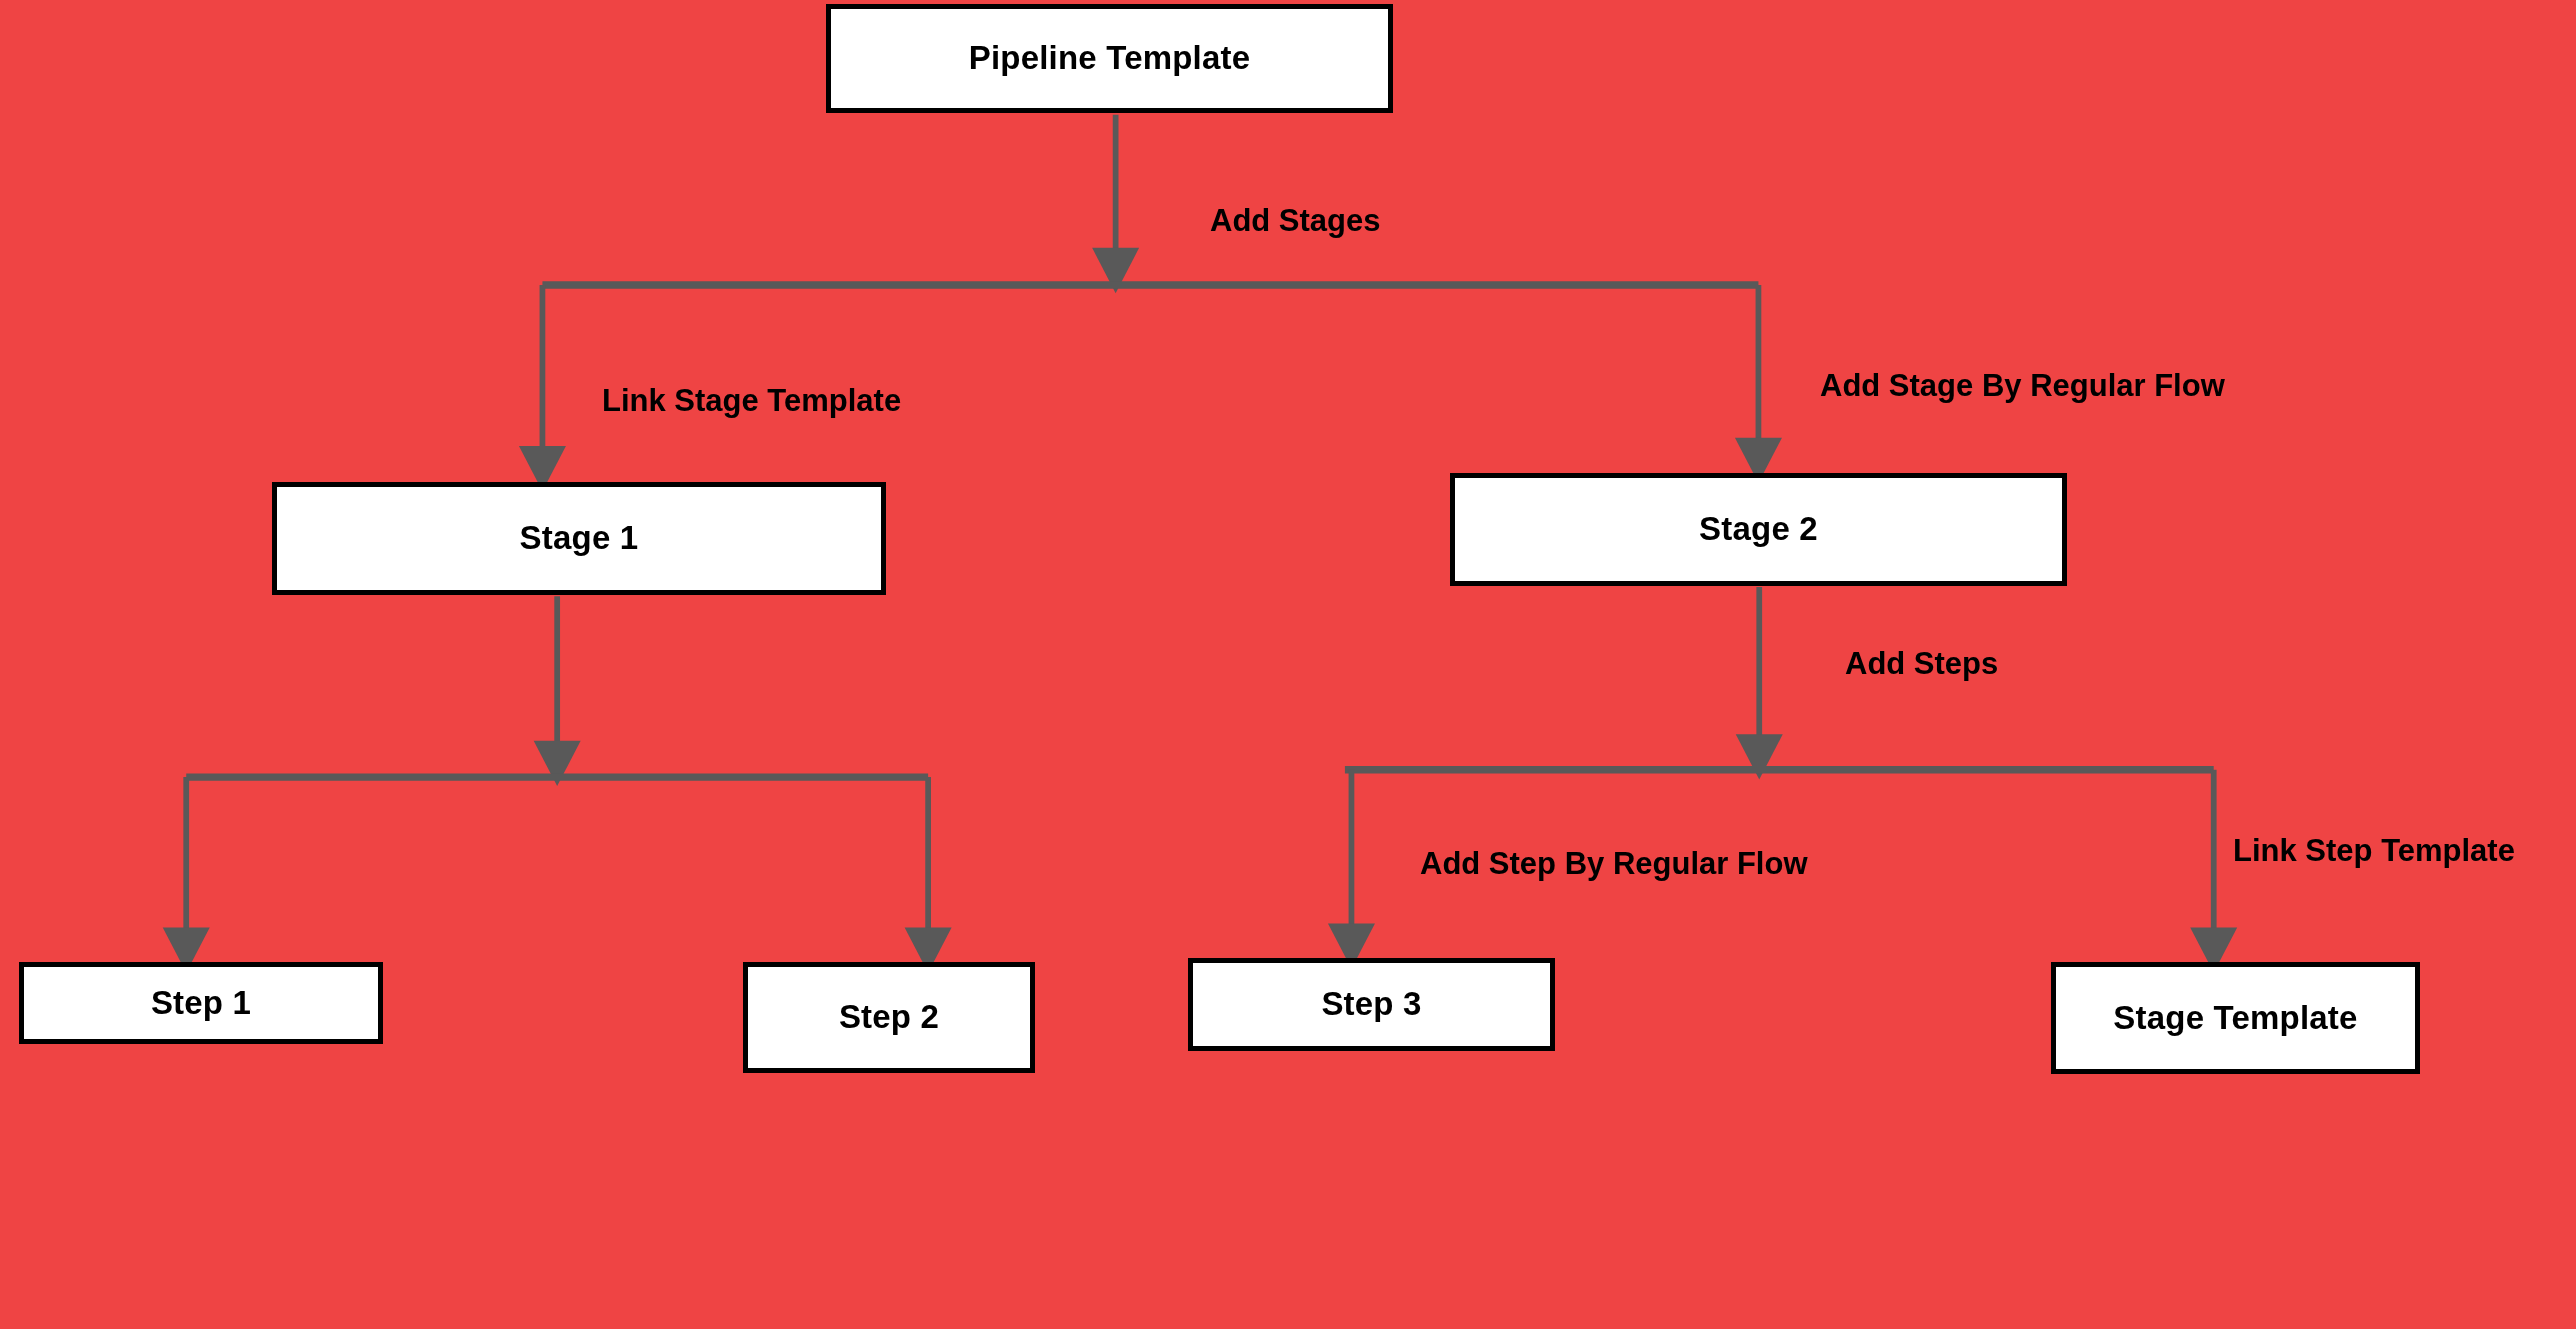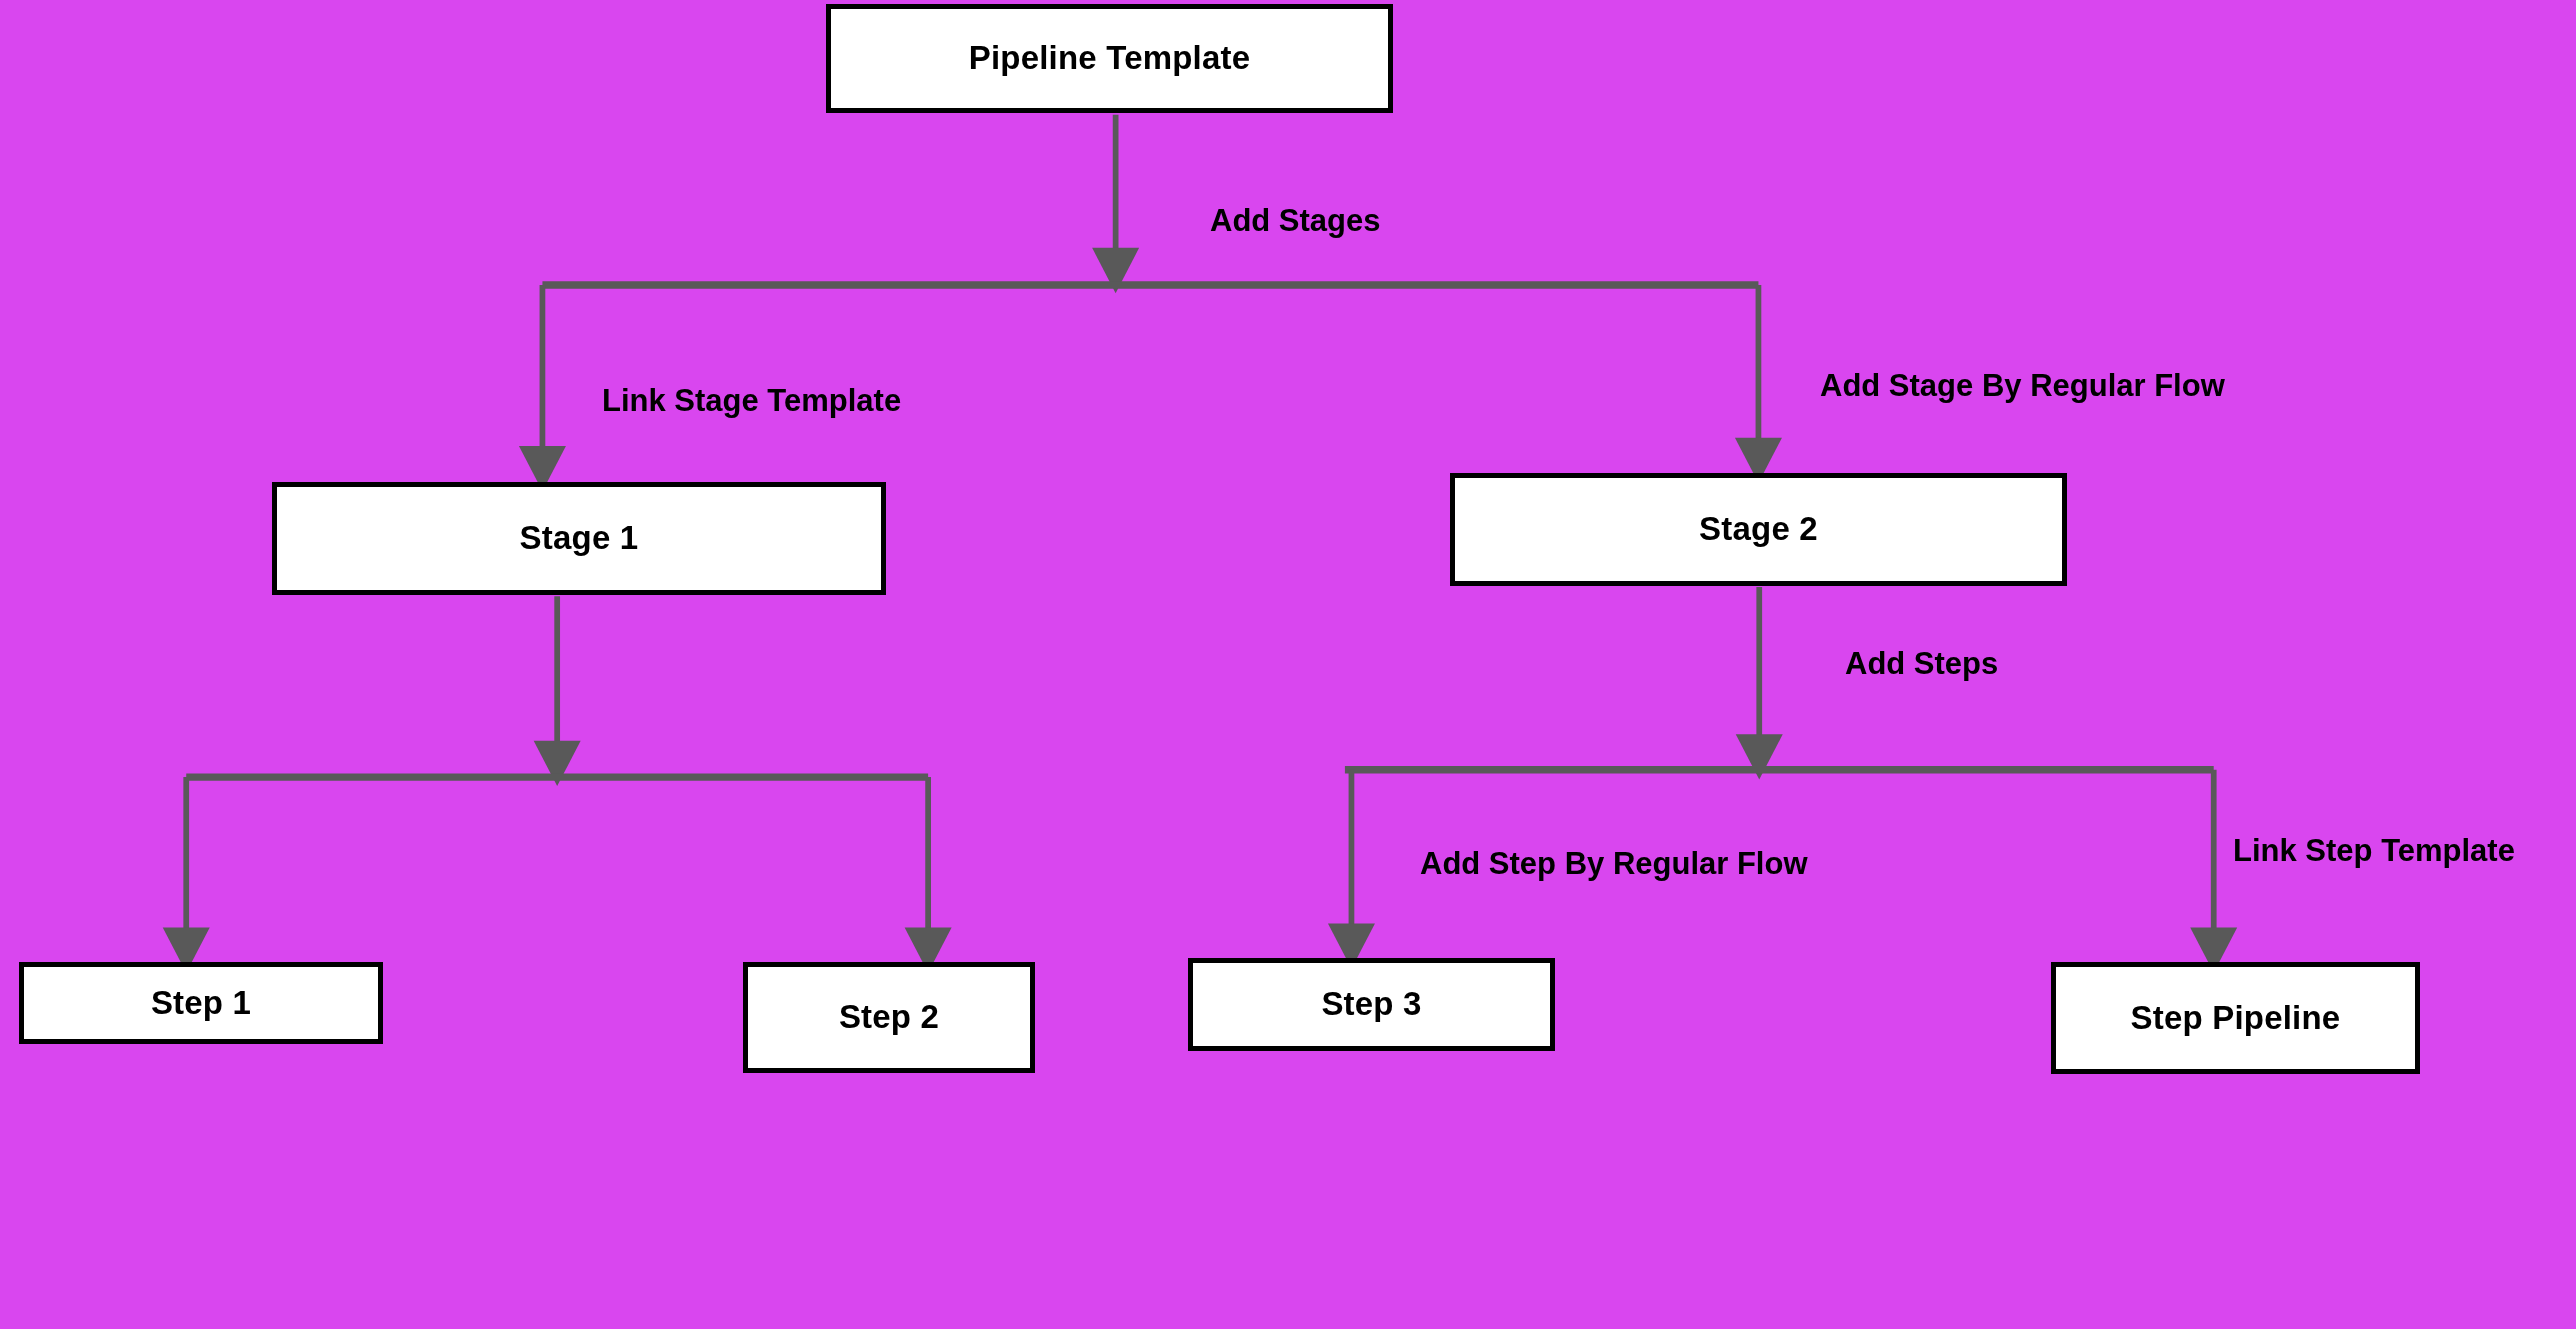--- a/index.html
+++ b/index.html
@@ -7,21 +7,21 @@
     padding: 0;
     background: #ffffff;
   }
   body {
     font-family: "Liberation Sans", sans-serif;
   }
   #canvas {
     position: relative;
     width: 2576px;
     height: 1329px;
-    background: #d946ef;
+    background: #ef4444;
     overflow: hidden;
   }
   #edges {
     position: absolute;
     left: 0;
     top: 0;
     width: 2576px;
     height: 1329px;
   }
   .node {
@@ -136,21 +136,21 @@
 
   <div class="node" style="left:743px; top:962px; width:292px; height:111px;">
     <span class="node-label">Step 2</span>
   </div>
 
   <div class="node" style="left:1188px; top:958px; width:367px; height:93px;">
     <span class="node-label">Step 3</span>
   </div>
 
   <div class="node" style="left:2051px; top:962px; width:369px; height:112px;">
-    <span class="node-label">Step Pipeline</span>
+    <span class="node-label">Stage Template</span>
   </div>
 
   <div class="edge-label left" style="left:1210px; top:203px;">Add Stages</div>
 
   <div class="edge-label left" style="left:602px; top:383px;">Link Stage Template</div>
 
   <div class="edge-label left" style="left:1820px; top:368px;">Add Stage By Regular Flow</div>
 
 
   <div class="edge-label left" style="left:1845px; top:646px;">Add Steps</div>

